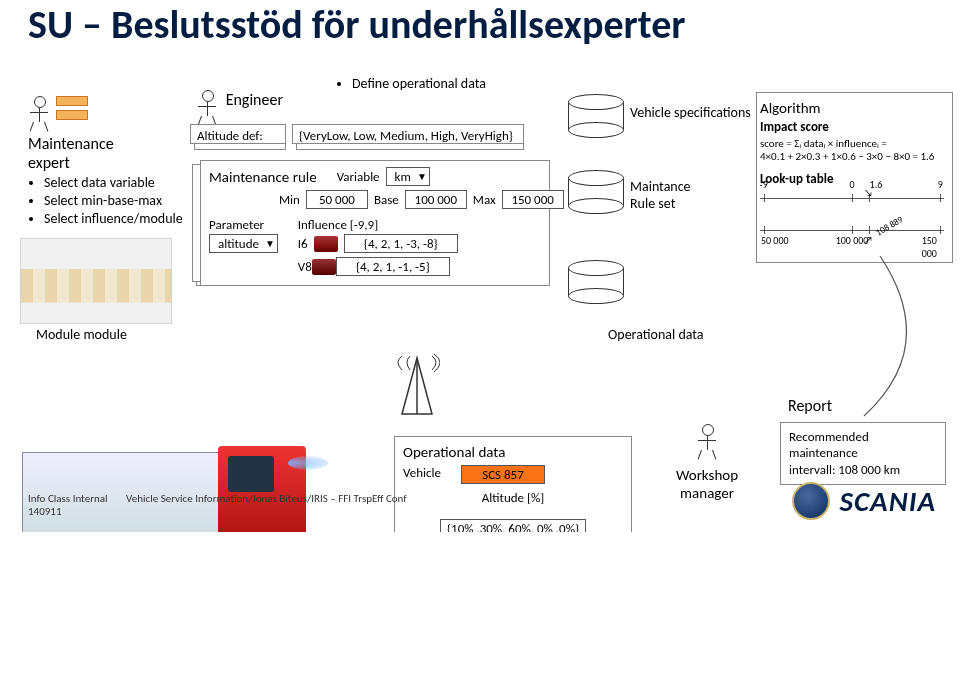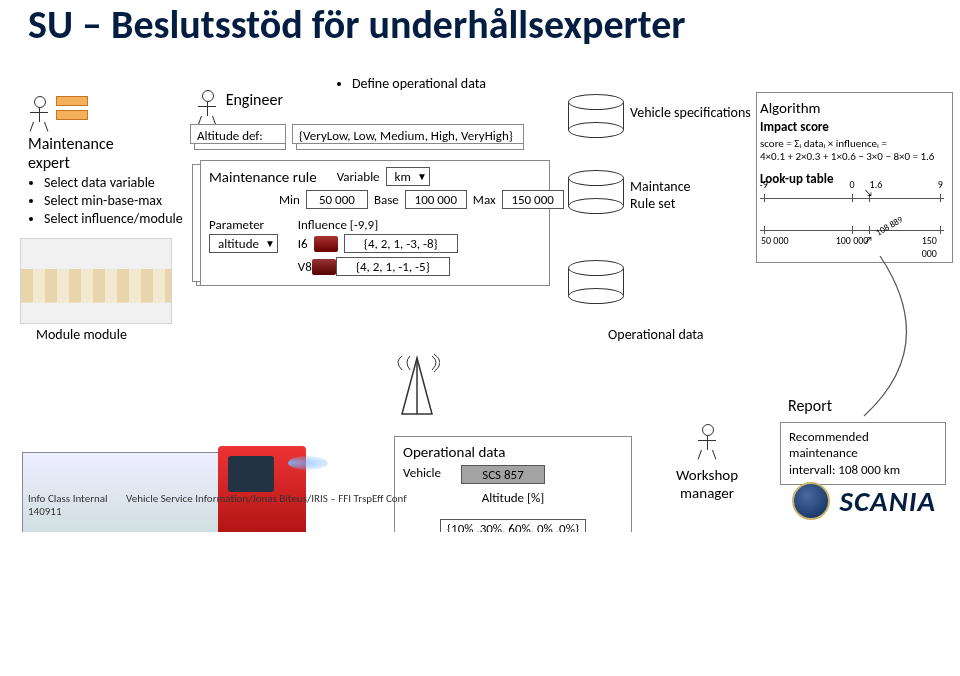--- a/index.html
+++ b/index.html
@@ -190,21 +190,21 @@
     <path d="M0 12 Q-8 4 0 -2" transform="translate(8,10)" fill="none" stroke="#333"></path>
     <path d="M0 12 Q8 4 0 -2" transform="translate(38,10)" fill="none" stroke="#333"></path>
     <path d="M0 14 Q12 4 0 -4" transform="translate(40,10)" fill="none" stroke="#333"></path>
   </svg>
 
   <div class="stack-shadow" style="left:398px;top:440px;width:228px;height:78px;"></div>
   <div class="box" style="left:394px;top:436px;width:220px;">
     <div style="font-size:15px;">Operational data</div>
     <div style="display:flex;align-items:flex-start;gap:20px;margin-top:4px;font-size:13px;">
       <span>Vehicle</span>
-      <span class="field" style="background:#a3a3a3;min-width:70px;">SCS 857</span>
+      <span class="field" style="background:#f97316;min-width:70px;">SCS 857</span>
     </div>
     <div style="display:flex;align-items:center;gap:14px;margin-top:6px;font-size:13px;flex-direction:column;">
       <span>Altitude [%]</span>
       <span class="field" style="min-width:130px;">{10% ,30%, 60%, 0% ,0%}</span>
     </div>
   </div>
 
   <div style="position:absolute;left:676px;top:424px;text-align:center;">
     <span class="stick"><span class="arms"></span><span class="legs"></span></span>
     <div style="font-size:15px;white-space:pre-line;margin-top:2px;">Workshop

